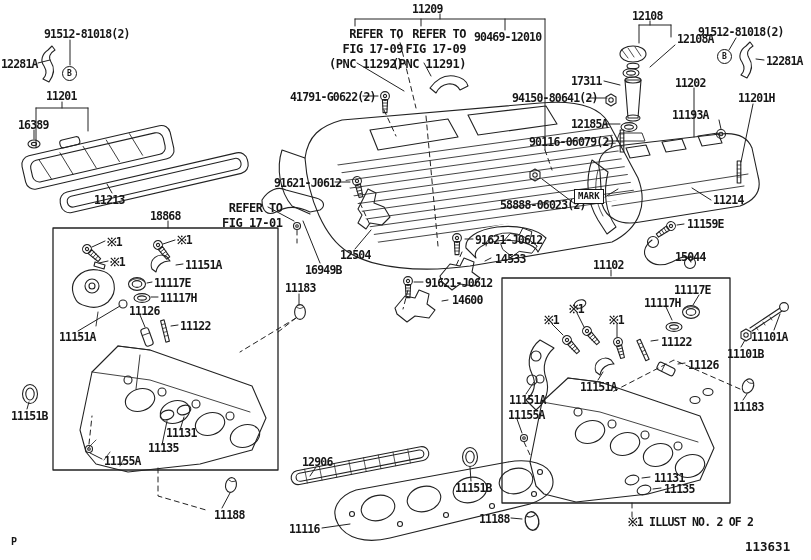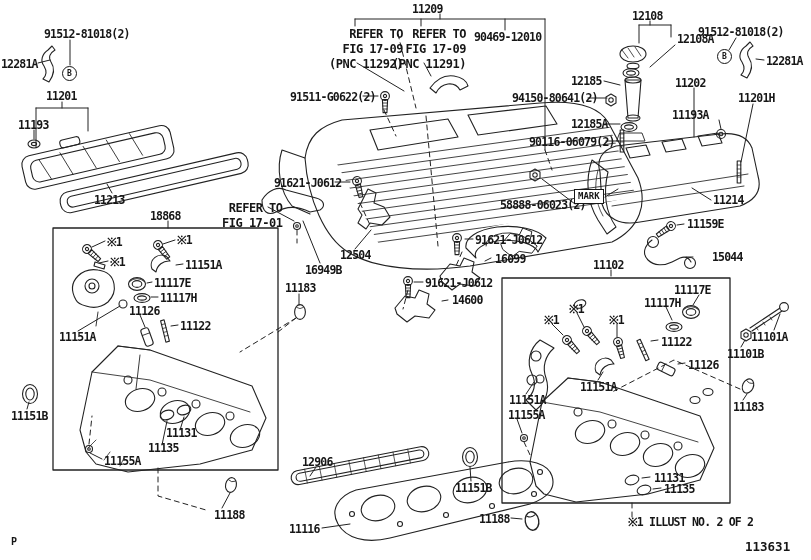--- a/index.html
+++ b/index.html
@@ -299,62 +299,62 @@
       <path d="M278,332 L296,318 M296,318 L240,352"></path>
       <path d="M545,150 L552,170"></path>
     </g>
   </g>
 </svg>
 
 <div class="lbl" style="left:44px;top:28px">91512-81018(2)</div>
 <div class="lbl" style="left:1px;top:58px">12281A</div>
 <div class="circ" style="left:62px;top:66px">B</div>
 <div class="lbl" style="left:46px;top:90px">11201</div>
-<div class="lbl" style="left:18px;top:119px">11193</div>
+<div class="lbl" style="left:18px;top:119px">16389</div>
 <div class="lbl" style="left:94px;top:194px">11213</div>
 <div class="lbl" style="left:150px;top:210px">18868</div>
 
 <div class="lbl" style="left:412px;top:3px">11209</div>
 <div class="lbl ref" style="left:329px;top:27px">REFER TO
 FIG 17-09
 (PNC 11292)</div>
 <div class="lbl ref" style="left:392px;top:27px">REFER TO
 FIG 17-09
 (PNC 11291)</div>
 <div class="lbl" style="left:474px;top:31px">90469-12010</div>
-<div class="lbl" style="left:290px;top:91px">91511-G0622(2)</div>
+<div class="lbl" style="left:290px;top:91px">41791-G0622(2)</div>
 
 <div class="lbl" style="left:632px;top:10px">12108</div>
 <div class="lbl" style="left:677px;top:33px">12108A</div>
 <div class="lbl" style="left:698px;top:26px">91512-81018(2)</div>
 <div class="circ" style="left:717px;top:49px">B</div>
 <div class="lbl" style="left:766px;top:55px">12281A</div>
-<div class="lbl" style="left:571px;top:75px">12185</div>
+<div class="lbl" style="left:571px;top:75px">17311</div>
 <div class="lbl" style="left:675px;top:77px">11202</div>
 <div class="lbl" style="left:738px;top:92px">11201H</div>
 <div class="lbl" style="left:672px;top:109px">11193A</div>
 <div class="lbl" style="left:512px;top:92px">94150-80641(2)</div>
 <div class="lbl" style="left:571px;top:118px">12185A</div>
 <div class="lbl" style="left:529px;top:136px">90116-06079(2)</div>
 
 <div class="lbl" style="left:274px;top:177px">91621-J0612</div>
 <div class="lbl ref" style="left:222px;top:201px">REFER TO
 FIG 17-01</div>
 <div class="lbl" style="left:340px;top:249px">12504</div>
 <div class="lbl" style="left:305px;top:264px">16949B</div>
 <div class="lbl" style="left:285px;top:282px">11183</div>
 <div class="lbl" style="left:500px;top:199px">58888-06023(2)</div>
 <div class="mark" style="left:574px;top:189px">MARK</div>
 <div class="lbl" style="left:475px;top:234px">91621-J0612</div>
-<div class="lbl" style="left:495px;top:253px">16099</div>
+<div class="lbl" style="left:495px;top:253px">14533</div>
 <div class="lbl" style="left:425px;top:277px">91621-J0612</div>
 <div class="lbl" style="left:452px;top:294px">14600</div>
 <div class="lbl" style="left:713px;top:194px">11214</div>
 <div class="lbl" style="left:687px;top:218px">11159E</div>
-<div class="lbl" style="left:712px;top:251px">15044</div>
+<div class="lbl" style="left:675px;top:251px">15044</div>
 <div class="lbl" style="left:593px;top:259px">11102</div>
 
 <div class="lbl" style="left:107px;top:236px">※1</div>
 <div class="lbl" style="left:177px;top:234px">※1</div>
 <div class="lbl" style="left:110px;top:256px">※1</div>
 <div class="lbl" style="left:185px;top:259px">11151A</div>
 <div class="lbl" style="left:154px;top:277px">11117E</div>
 <div class="lbl" style="left:160px;top:292px">11117H</div>
 <div class="lbl" style="left:129px;top:305px">11126</div>
 <div class="lbl" style="left:180px;top:320px">11122</div>

